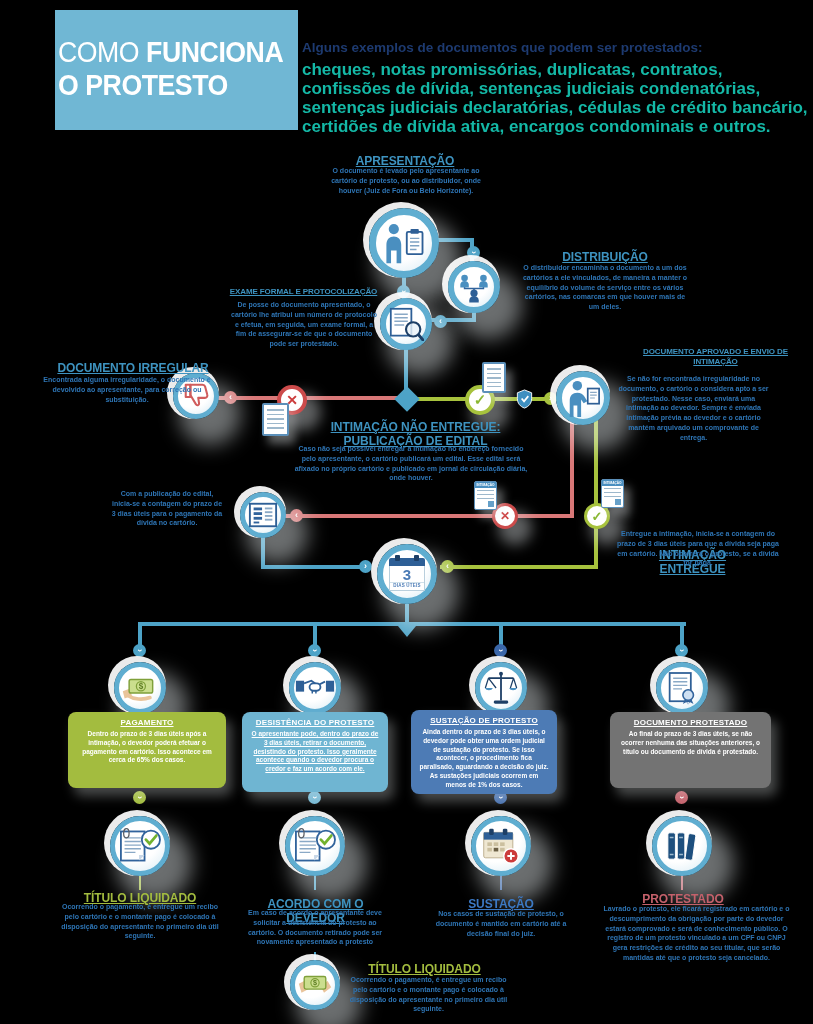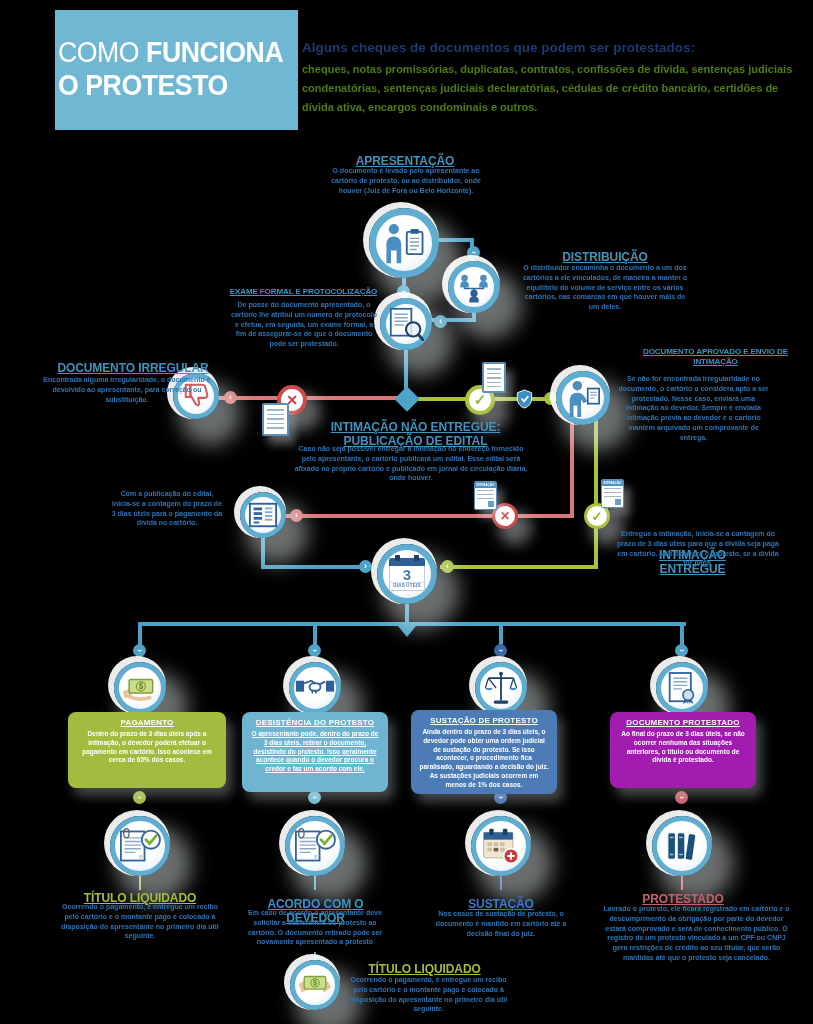--- a/index.html
+++ b/index.html
@@ -4,22 +4,22 @@
 <style>
   html,body{margin:0;padding:0;background:#000;}
   .page{position:relative;width:813px;height:1024px;background:#000;overflow:hidden;
         font-family:"Liberation Sans",sans-serif;}
   
   .hbox{position:absolute;left:55px;top:10px;width:243px;height:120px;background:#70b7d4;}
   .htitle{position:absolute;left:58px;top:36px;color:#fff;font-size:29px;line-height:33px;
           transform:scaleX(.92);transform-origin:left;letter-spacing:-.5px;white-space:nowrap;}
   .thin{font-weight:400;} .bold{font-weight:700;}
   .introh{position:absolute;left:302px;top:40px;width:510px;font-size:13.5px;font-weight:700;color:#1d3a70;}
-  .introb{position:absolute;left:302px;top:60px;width:507px;font-size:11px;font-weight:700;
-          color:#4d7c0f;line-height:19px;}
+  .introb{position:absolute;left:302px;top:60px;width:507px;font-size:17px;font-weight:700;
+          color:#14b8a6;line-height:19px;}
   
   .t{position:absolute;font-weight:700;text-align:center;color:#3e93c0;text-decoration:underline;
      font-size:12px;line-height:1.2;text-transform:uppercase;letter-spacing:-.1px;}
   .b{position:absolute;font-weight:700;text-align:center;color:#2e75b5;font-size:7px;line-height:1.4;}
   
   .node{position:absolute;border-radius:50%;border:6px solid #5fadd0;
         background:radial-gradient(circle at 38% 30%,#ffffff 55%,#d6eaf4 100%);
         box-shadow:-3px -3px 0 3px rgba(255,255,255,.92),14px 18px 20px 8px rgba(238,243,246,.45);
         display:flex;align-items:center;justify-content:center;}
   .xc{position:absolute;border-radius:50%;background:#fff;display:flex;align-items:center;
@@ -62,21 +62,21 @@
 <body>
 
 <div class="page">
 
   <div class="hbox"></div>
   <div class="htitle">
     <div><span class="thin">COMO</span>
       <span class="bold">FUNCIONA</span></div>
     <div class="bold">O PROTESTO</div>
   </div>
-  <div class="introh">Alguns cheques de documentos que podem ser protestados:</div>
+  <div class="introh">Alguns exemplos de documentos que podem ser protestados:</div>
   <div class="introb">cheques, notas promissórias, duplicatas, contratos, confissões de dívida, sentenças judiciais condenatórias, sentenças judiciais declaratórias, cédulas de crédito bancário, certidões de dívida ativa, encargos condominais e outros.</div>
 
   <div class="ln" style="left:433px;top:238px;width:41px;height:4px;background:#4da3c7"></div>
   <div class="ln" style="left:470px;top:240px;width:4px;height:22px;background:#4da3c7"></div>
   <div class="ln" style="left:402px;top:272px;width:4px;height:28px;background:#4da3c7"></div>
   <div class="ln" style="left:472px;top:308px;width:4px;height:12px;background:#4da3c7"></div>
   <div class="ln" style="left:430px;top:318px;width:46px;height:4px;background:#4da3c7"></div>
   <div class="ln" style="left:404px;top:346px;width:4px;height:46px;background:#4da3c7"></div>
   <div class="ln" style="left:214px;top:396px;width:184px;height:4px;background:#d97878"></div>
   <div class="ln" style="left:416px;top:397px;width:142px;height:4px;background:#a7c23d"></div>
@@ -329,21 +329,21 @@
     <div class="bb">Dentro do prazo de 3 dias úteis após a intimação, o devedor poderá efetuar o pagamento em cartório. Isso acontece em cerca de 65% dos casos.</div>
   </div>
   <div class="obox" style="left: 242px; top: 712px; width: 146px; height: 80px; background: rgb(111, 181, 210); text-decoration: underline;">
     <div class="bt">DESISTÊNCIA DO PROTESTO</div>
     <div class="bb">O apresentante pode, dentro do prazo de 3 dias úteis, retirar o documento, desistindo do protesto. Isso geralmente acontece quando o devedor procura o credor e faz um acordo com ele.</div>
   </div>
   <div class="obox" style="left: 411px; top: 710px; width: 146px; height: 84px; background: rgb(77, 123, 181);">
     <div class="bt">SUSTAÇÃO DE PROTESTO</div>
     <div class="bb">Ainda dentro do prazo de 3 dias úteis, o devedor pode obter uma ordem judicial de sustação do protesto. Se isso acontecer, o procedimento fica paralisado, aguardando a decisão do juiz. As sustações judiciais ocorrem em menos de 1% dos casos.</div>
   </div>
-  <div class="obox" style="left: 610px; top: 712px; width: 146px; height: 76px; background: #a21caf;">
+  <div class="obox" style="left: 610px; top: 712px; width: 161px; height: 76px; background: #737373;">
     <div class="bt">DOCUMENTO PROTESTADO</div>
     <div class="bb">Ao final do prazo de 3 dias úteis, se não ocorrer nenhuma das situações anteriores, o título ou documento de dívida é protestado.</div>
   </div>
 
   <div class="node" style="left:110px;top:816px;width:50px;height:50px;border-width:5px">
     <svg width="44" height="40" viewBox="0 0 48 44">
       <rect x="3" y="6" width="26" height="32" fill="#fff" stroke="#31639c" stroke-width="2"></rect>
       <path d="M23 38l6-6h-6z" fill="#c9d8e8"></path>
       <path d="M7 13h18M7 17h18M7 21h18M7 25h18M7 29h12" stroke="#8aa9c6" stroke-width="1.5"></path>
       <ellipse cx="9" cy="8" rx="3" ry="5" fill="none" stroke="#5b5f66" stroke-width="1.4"></ellipse>

